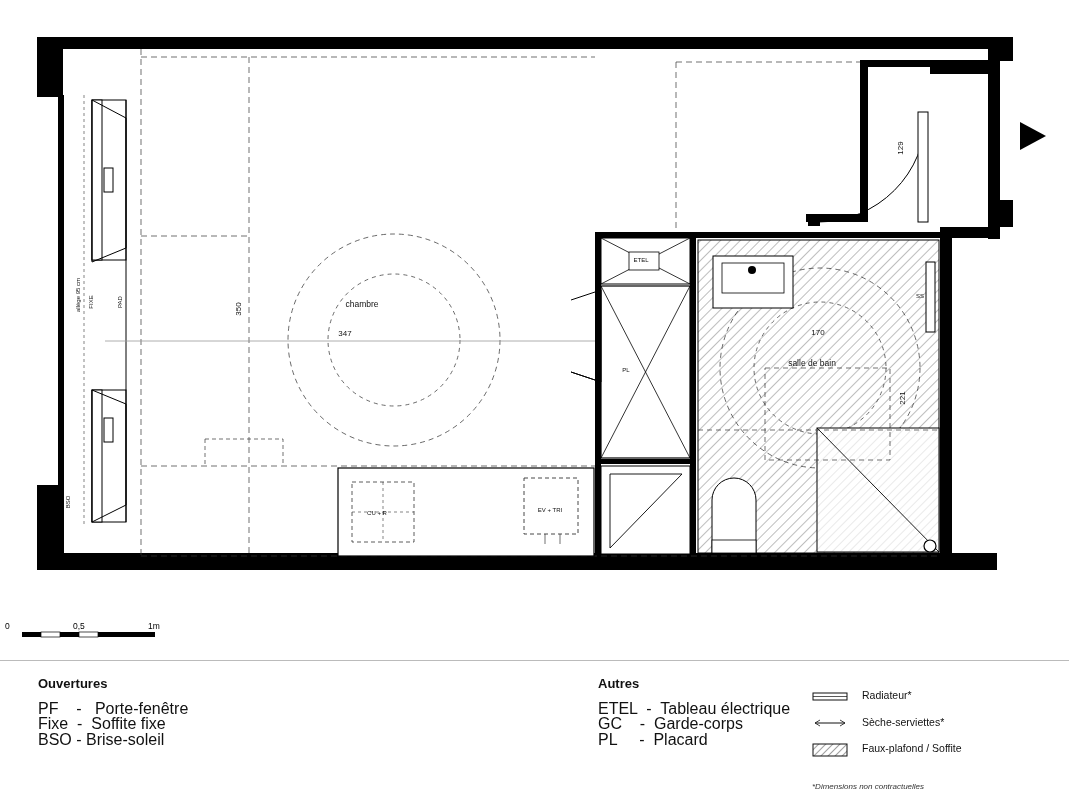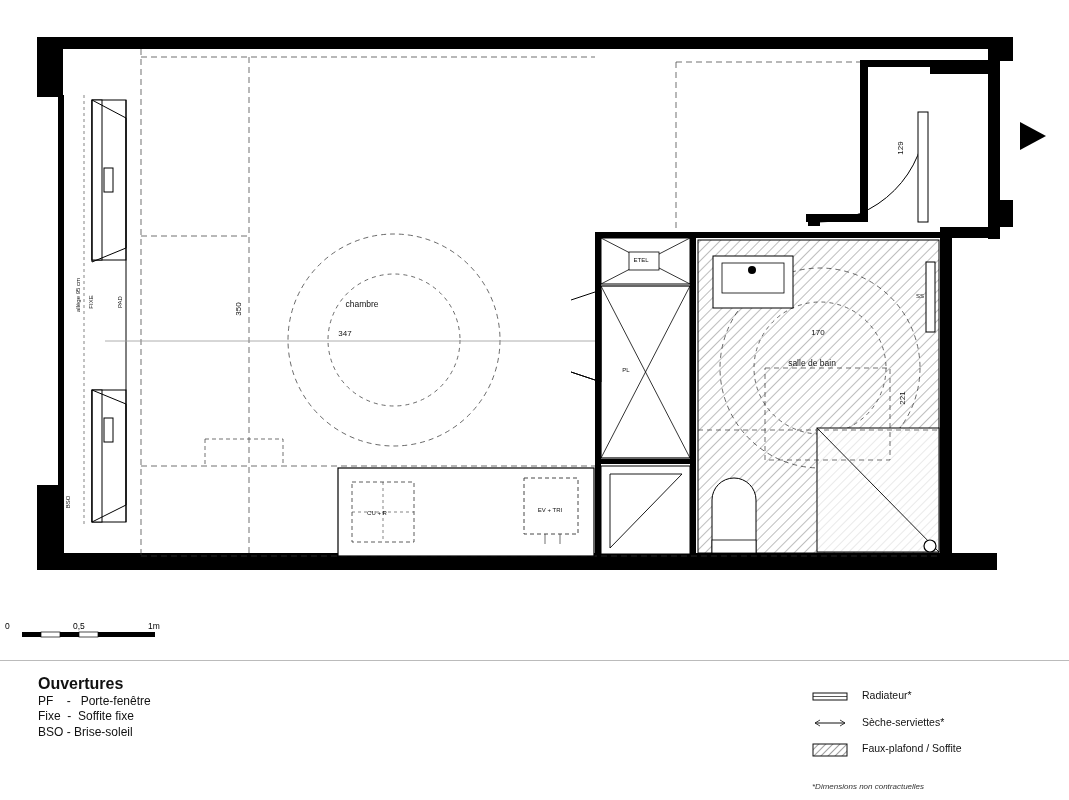--- a/index.html
+++ b/index.html
@@ -6,22 +6,22 @@
   body{
     width:1069px;height:800px;background:#ffffff;
     font-family:"Liberation Sans", sans-serif;
     color:#111;overflow:hidden;position:relative;
   }
   .plan-area{position:absolute;left:0;top:0;width:947px;height:660px;}
   svg.plan{position:absolute;left:0;top:0;}
   .legend{position:absolute;left:0;top:660px;width:1069px;height:140px;}
   .legend-sep{position:absolute;left:0;top:0;width:1069px;height:1px;background:#bbb;}
   .legend-col{position:absolute;font-size:10.5px;line-height:15.5px;color:#111;}
-  .legend-col h4{margin:0 0 2px 0;font-size:16px;font-weight:bold;}
-  .legend-row{white-space:pre;font-size:12px;}
+  .legend-col h4{margin:0 0 9px 0;font-size:13px;font-weight:bold;}
+  .legend-row{white-space:pre;font-size:16px;}
   .col1{left:38px;top:16px;}
   .col2{left:300px;top:16px;}
   .col3{left:598px;top:16px;}
   .col4{left:812px;top:28px;}
   .sym-row{display:flex;align-items:flex-end;margin-bottom:11px;}
   .sym-box{width:36px;height:14px;margin-right:14px;position:relative;flex:0 0 36px;}
   .sym-label{font-size:10.5px;}
   .footnote{position:absolute;left:812px;top:122px;font-size:8px;color:#333;font-style:italic;}
   .scale-wrap{position:absolute;left:0px;top:620px;width:200px;height:30px;}
   text{font-family:"Liberation Sans", sans-serif;}
@@ -209,20 +209,26 @@
   <div class="legend-sep"></div>
 
   <div class="legend-col col1">
     <h4>Ouvertures</h4>
     <div class="legend-row">PF    -   Porte-fenêtre</div>
     <div class="legend-row">Fixe  -  Soffite fixe</div>
     <div class="legend-row">BSO - Brise-soleil</div>
   </div>
 
 
+  <div class="legend-col col3">
+    <h4>Autres</h4>
+    <div class="legend-row">ETEL  -  Tableau électrique</div>
+    <div class="legend-row">GC    -  Garde-corps</div>
+    <div class="legend-row">PL     -  Placard</div>
+  </div>
 
   <div class="legend-col col4">
     <div class="sym-row">
       <div class="sym-box">
         <svg width="36" height="14">
             <rect x="1" y="3" width="34" height="7" fill="#fff" stroke="#111" stroke-width="1"></rect>
             <line x1="1" y1="6.5" x2="35" y2="6.5" stroke="#111" stroke-width="0.7"></line>
           </svg>
       </div>
       <span class="sym-label">Radiateur*</span>

